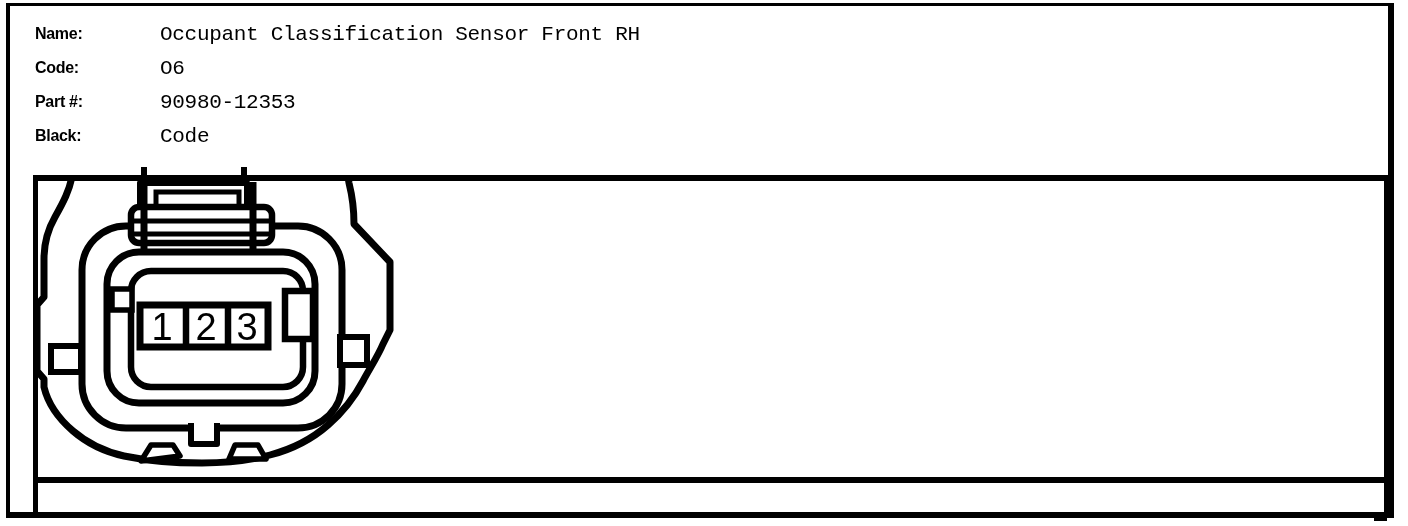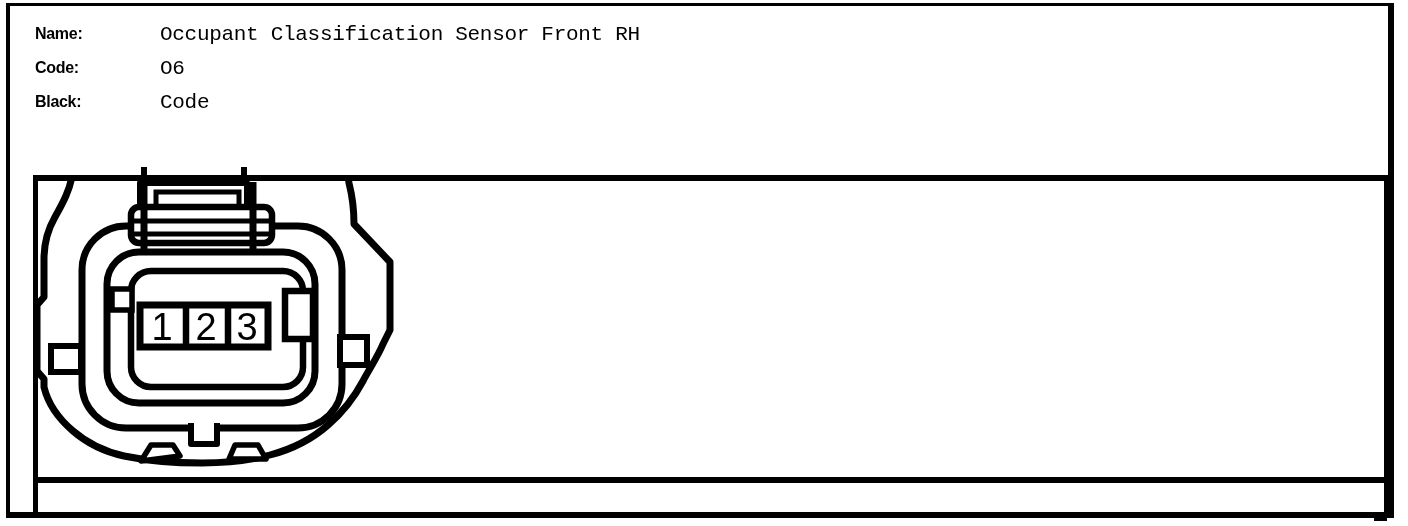--- a/index.html
+++ b/index.html
@@ -33,20 +33,24 @@
 <div class="frame"></div>
 
 <div class="header-block">
   <div class="info-row">
     <span class="info-label">Name:</span>
     <span class="info-value">Occupant Classification Sensor Front RH</span>
   </div>
   <div class="info-row">
     <span class="info-label">Code:</span>
     <span class="info-value">O6</span>
+  </div>
+  <div class="info-row">
+    <span class="info-label">Part #:</span>
+    <span class="info-value">90980-12353</span>
   </div>
   <div class="info-row">
     <span class="info-label">Black:</span>
     <span class="info-value">Code</span>
   </div>
 </div>
 
 <div class="diagram-box">
   <div class="row-divider"></div>
 </div>

